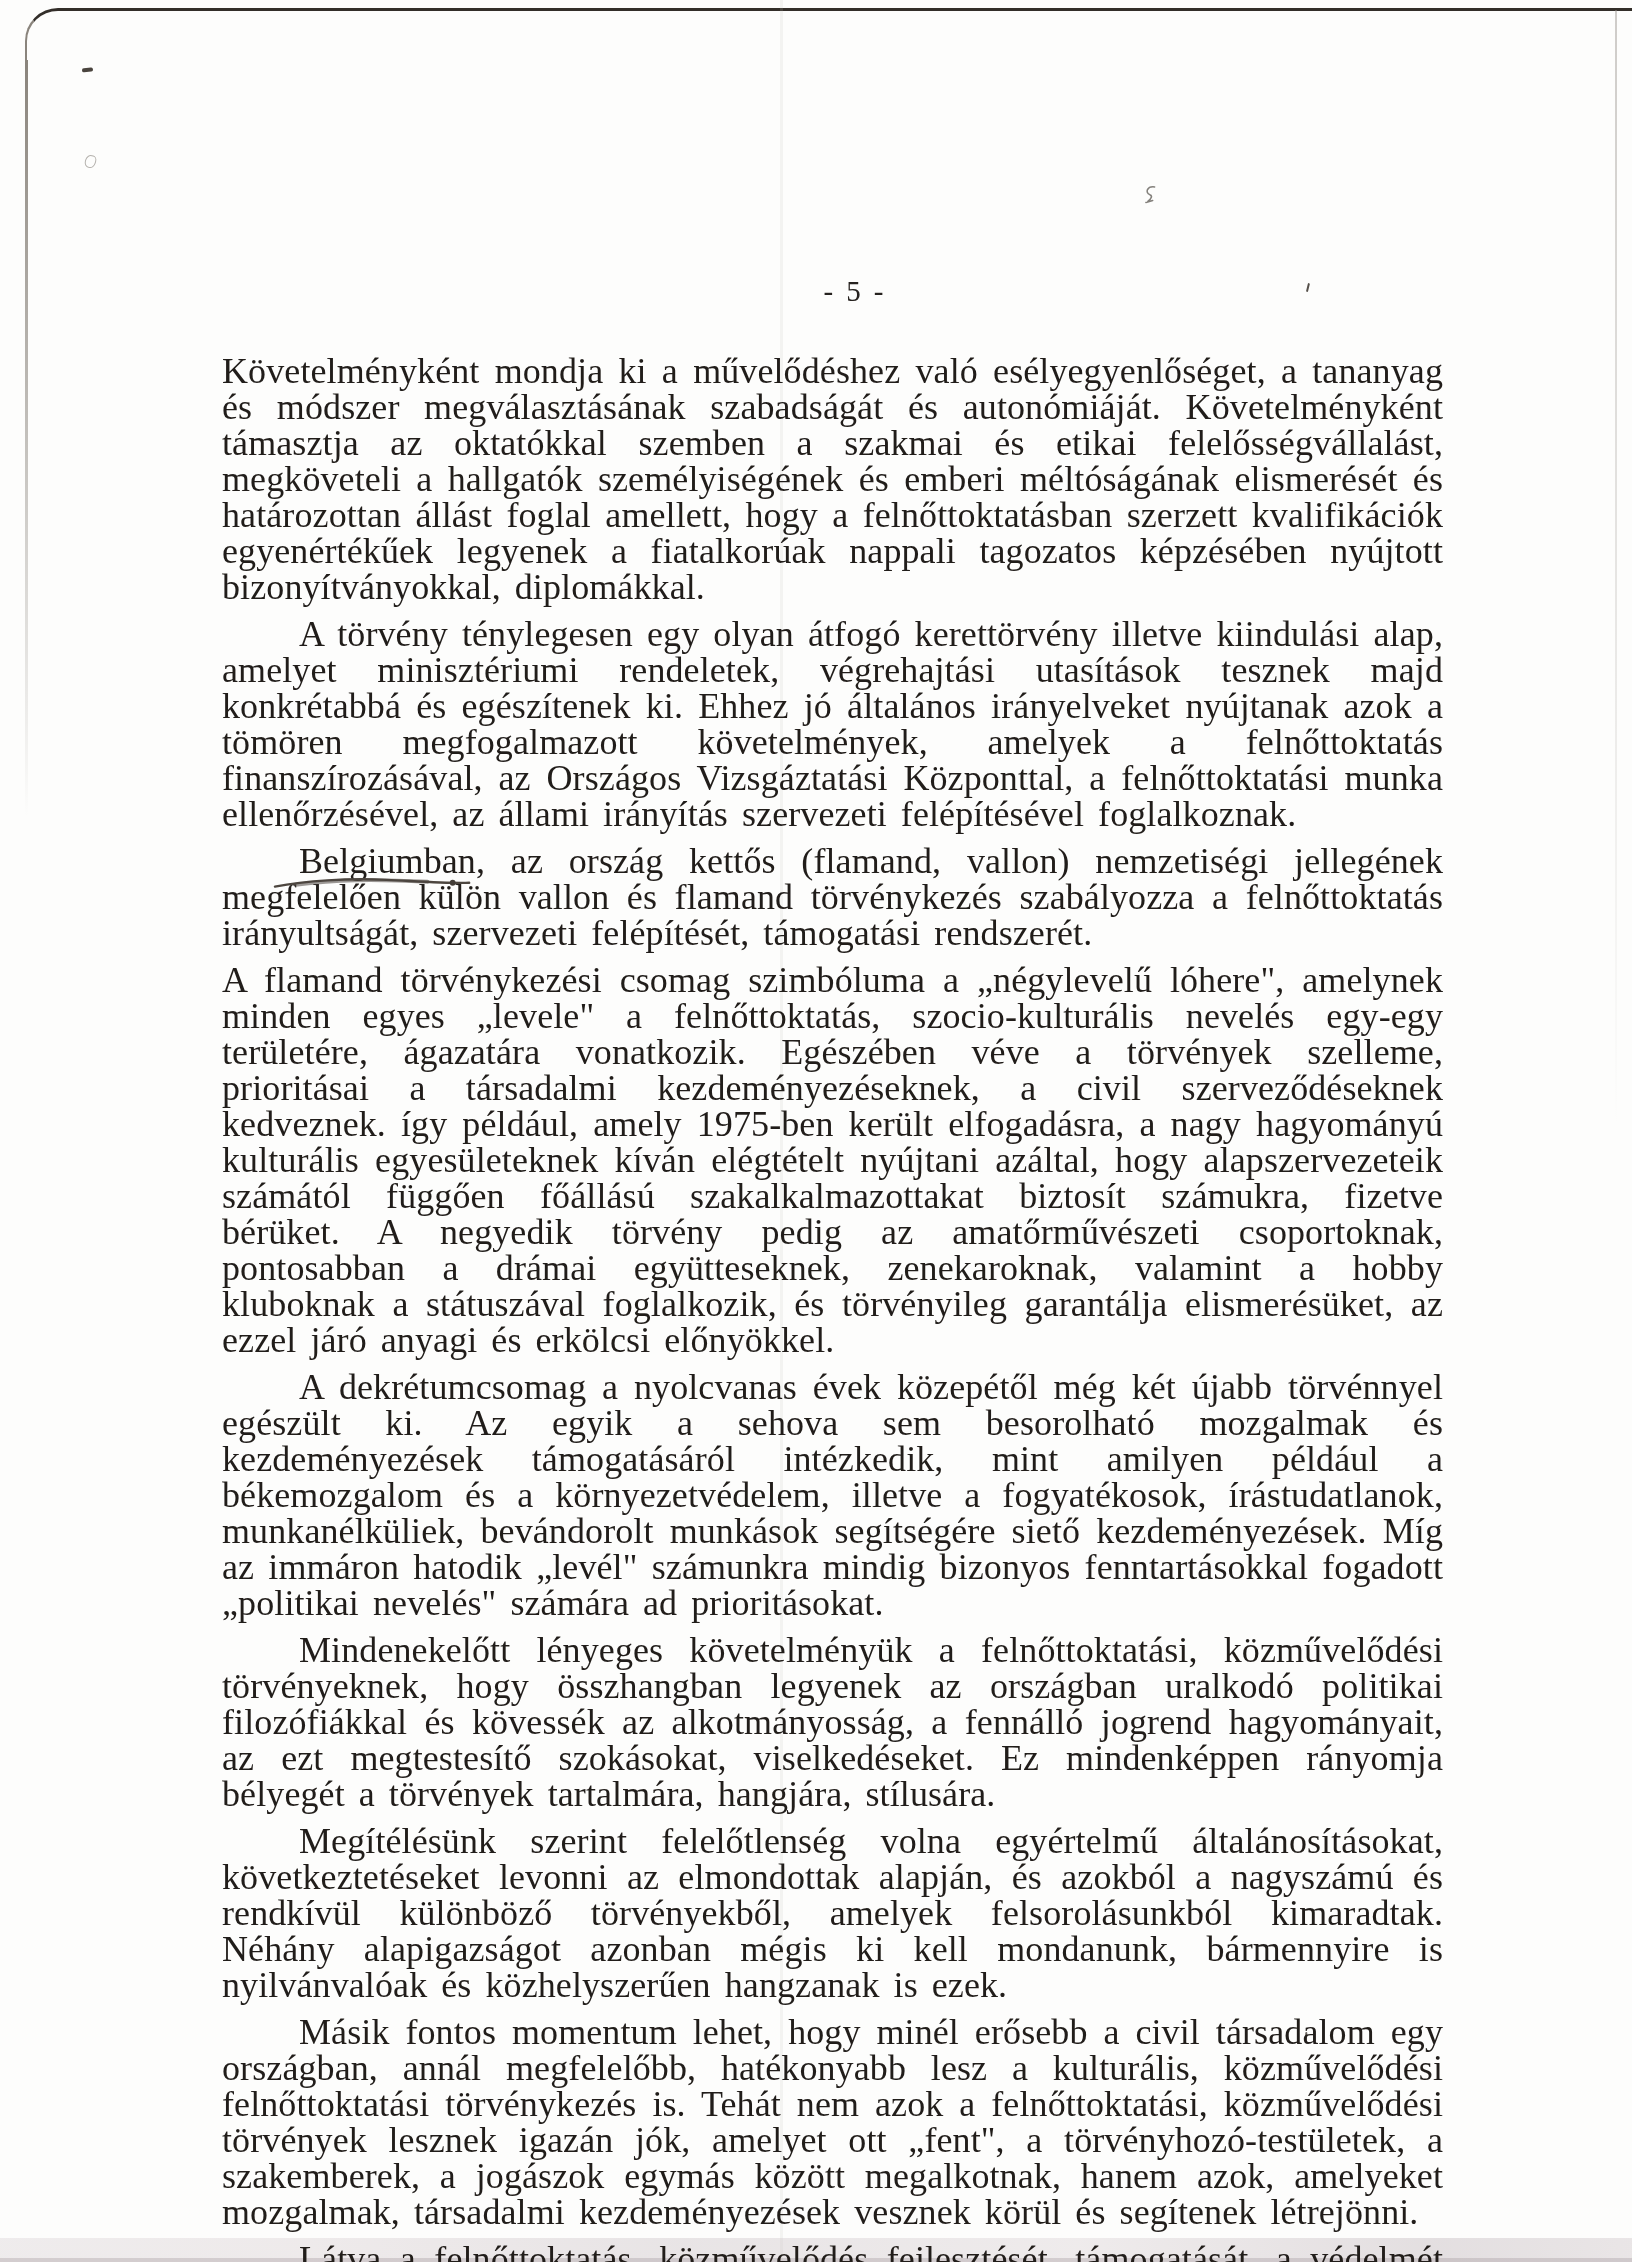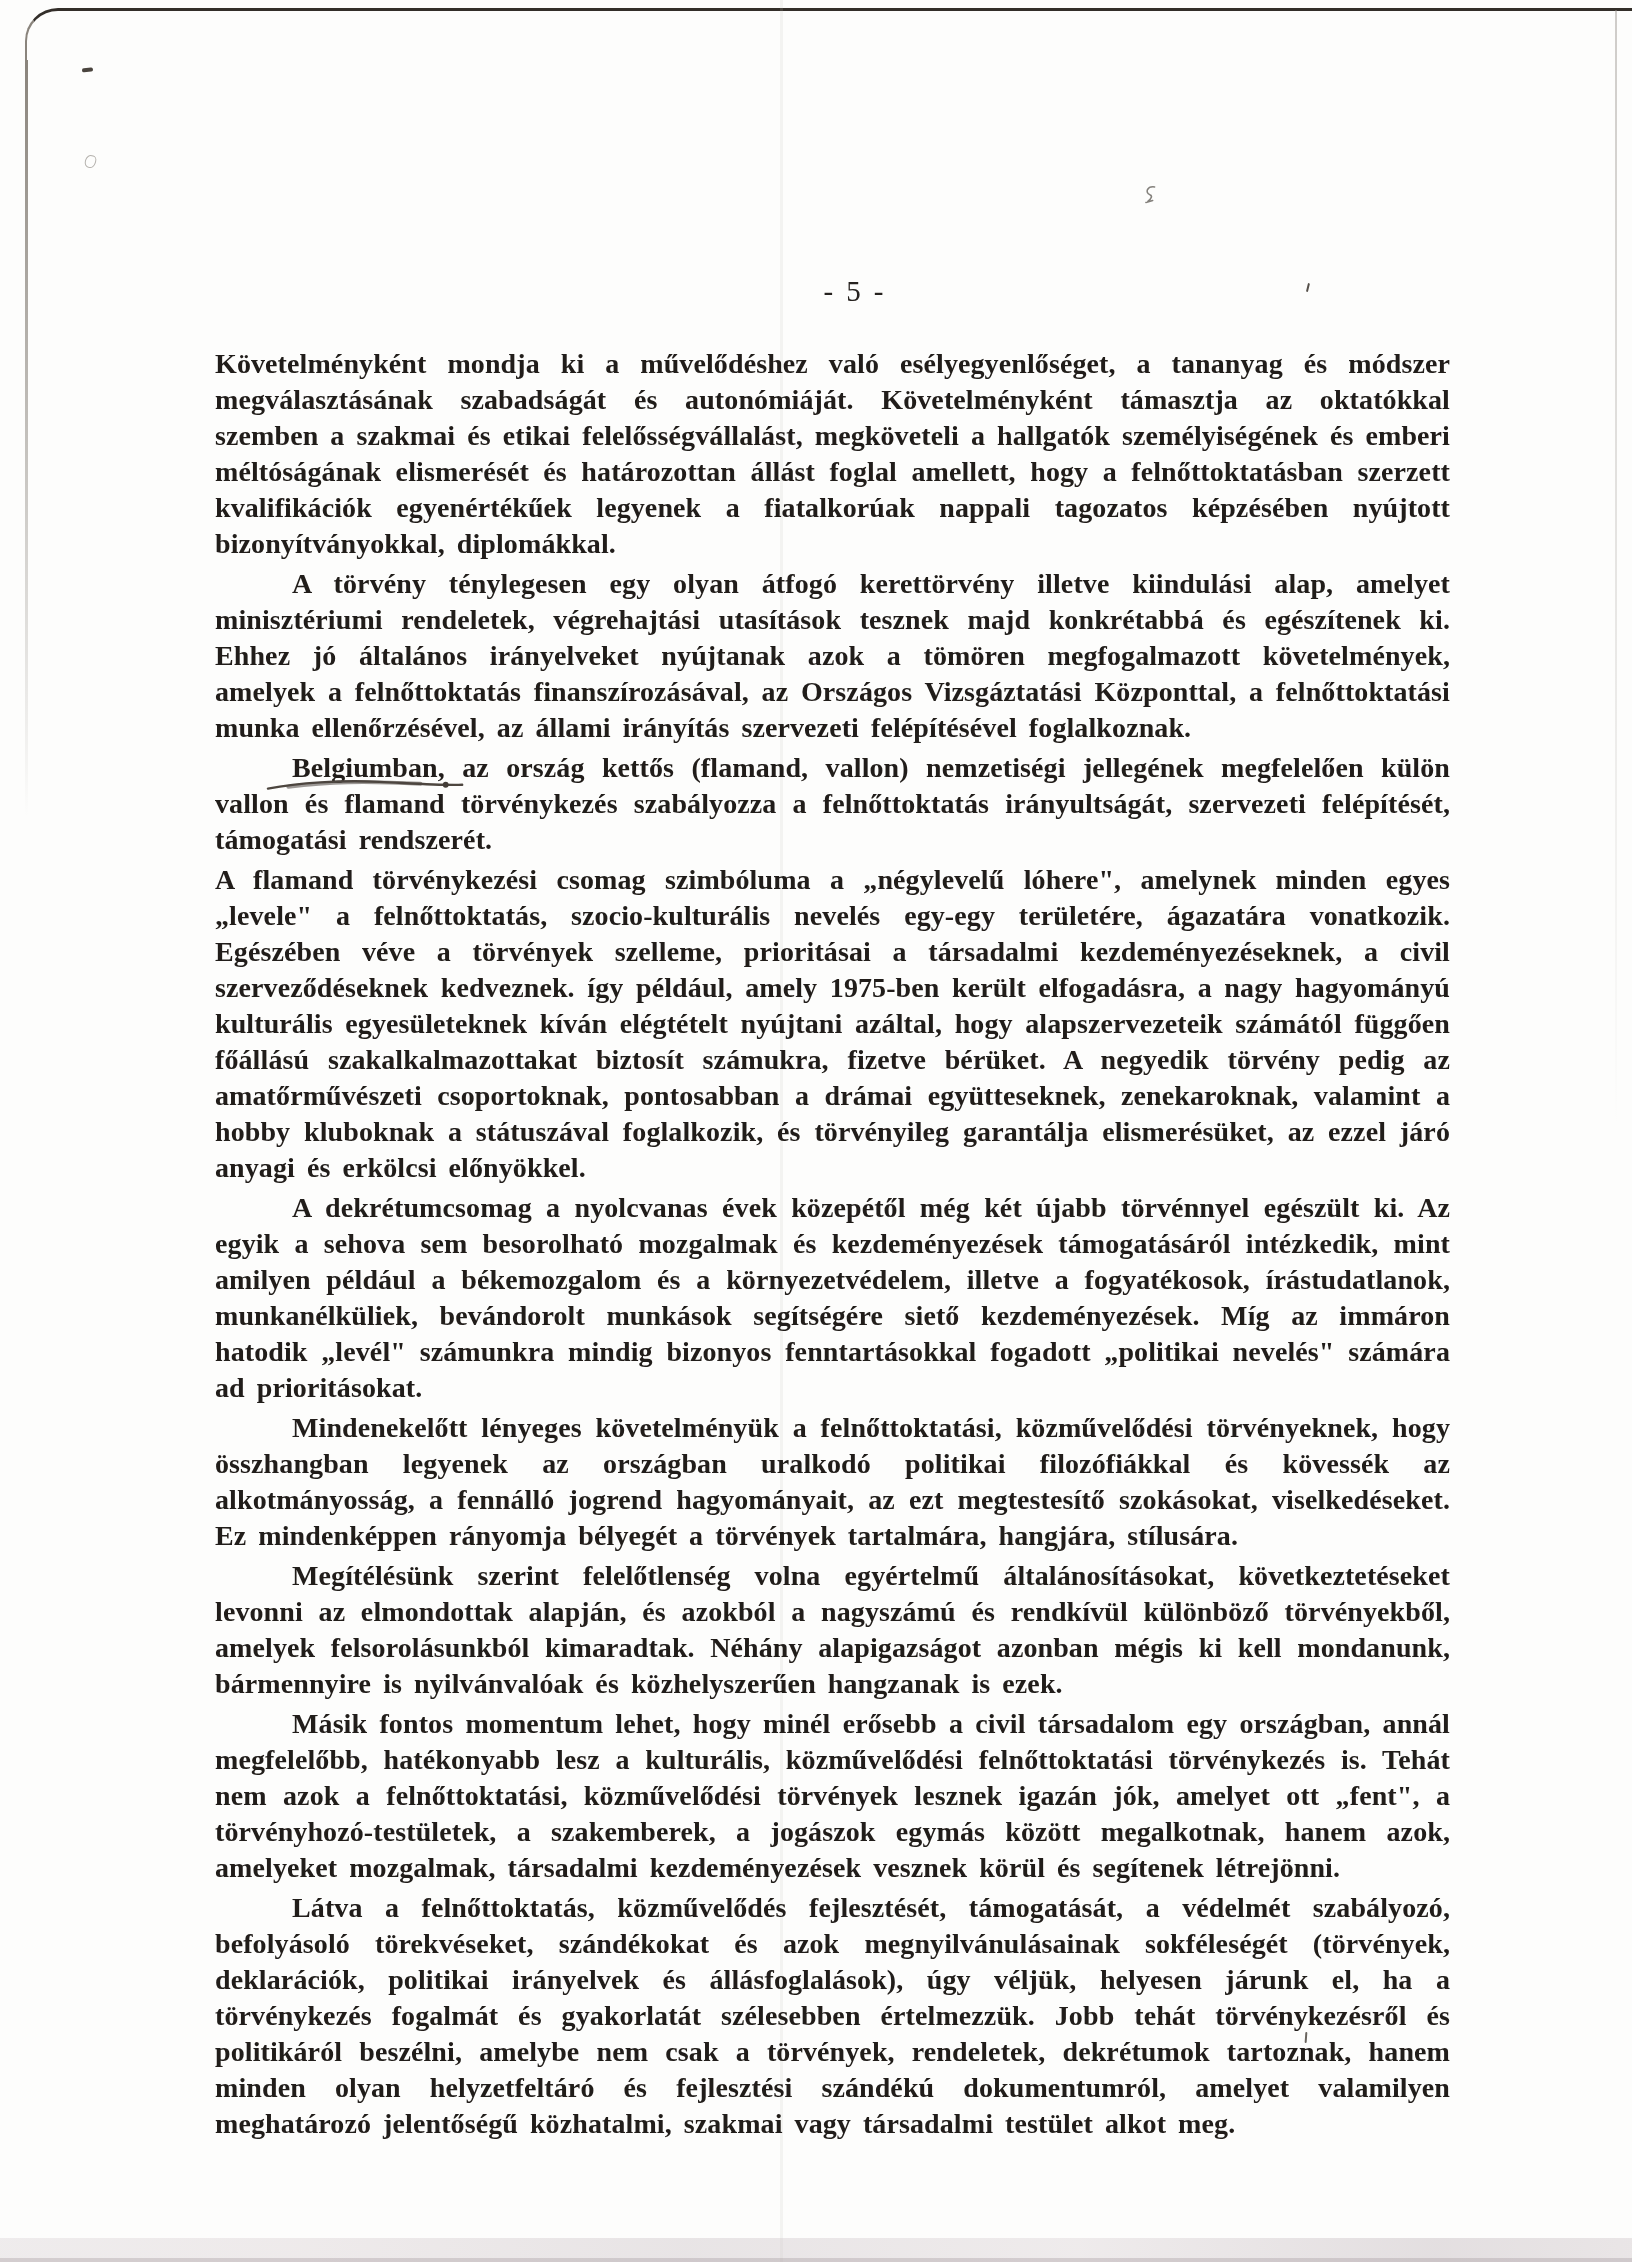--- a/index.html
+++ b/index.html
@@ -109,27 +109,26 @@
   }
 
   
   .text-block {
     position: absolute;
     top: 342px;
     left: 211px;
     width: 1243px;
   }
   .para {
-    margin: 4px;
-    font-size: 28px;
+    margin: 11px;
+    font-size: 36px;
     line-height: 36px;
     text-align: justify;
     word-spacing: 4.9px;
     letter-spacing: 0.1px;
-    font-weight: bold;
   }
   .para.indent { text-indent: 77px; }
 
   
   .underlined {
     position: relative;
     white-space: nowrap;
   }
   .pen {
     position: absolute;

